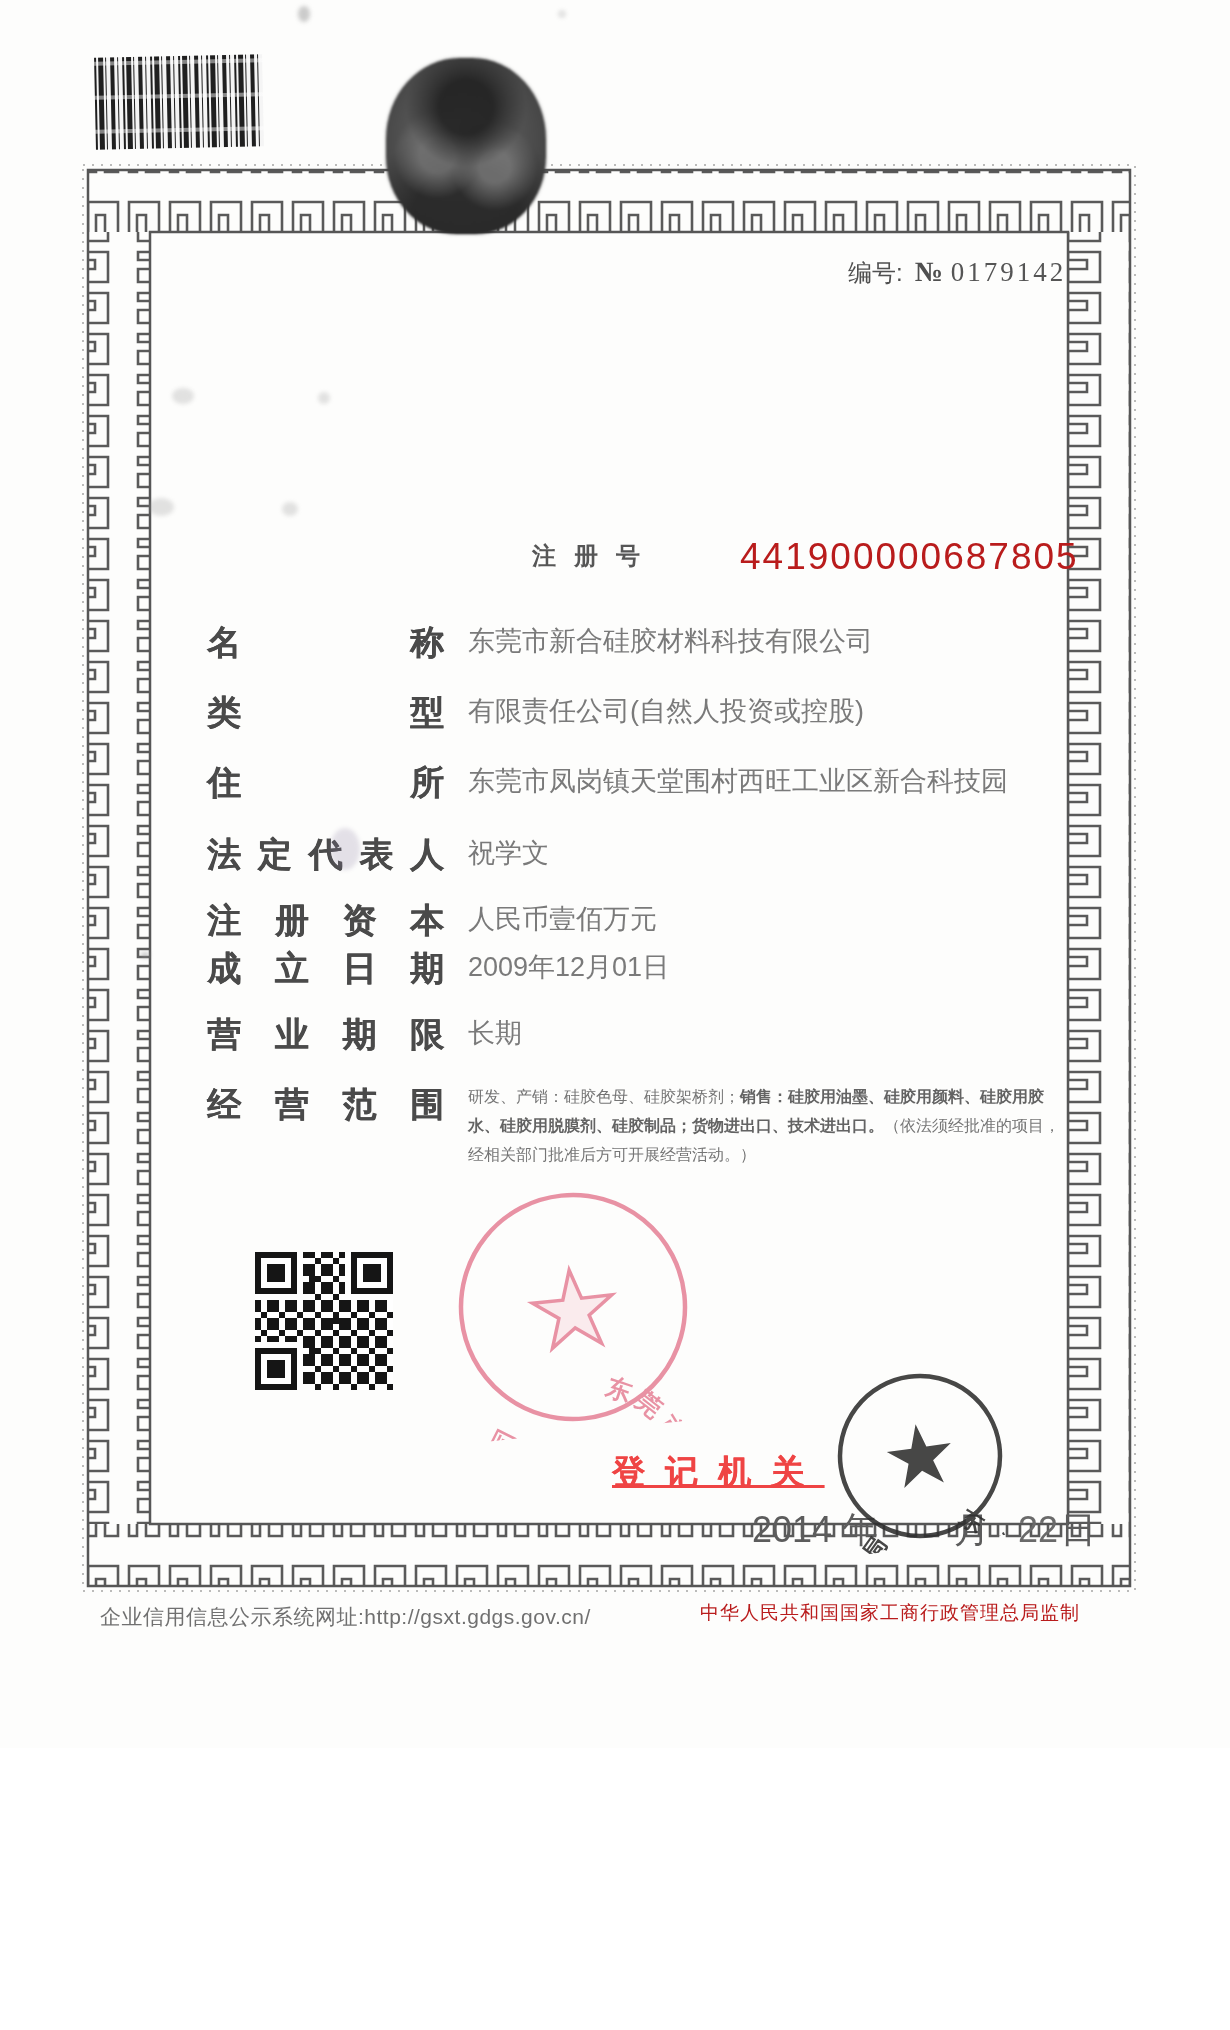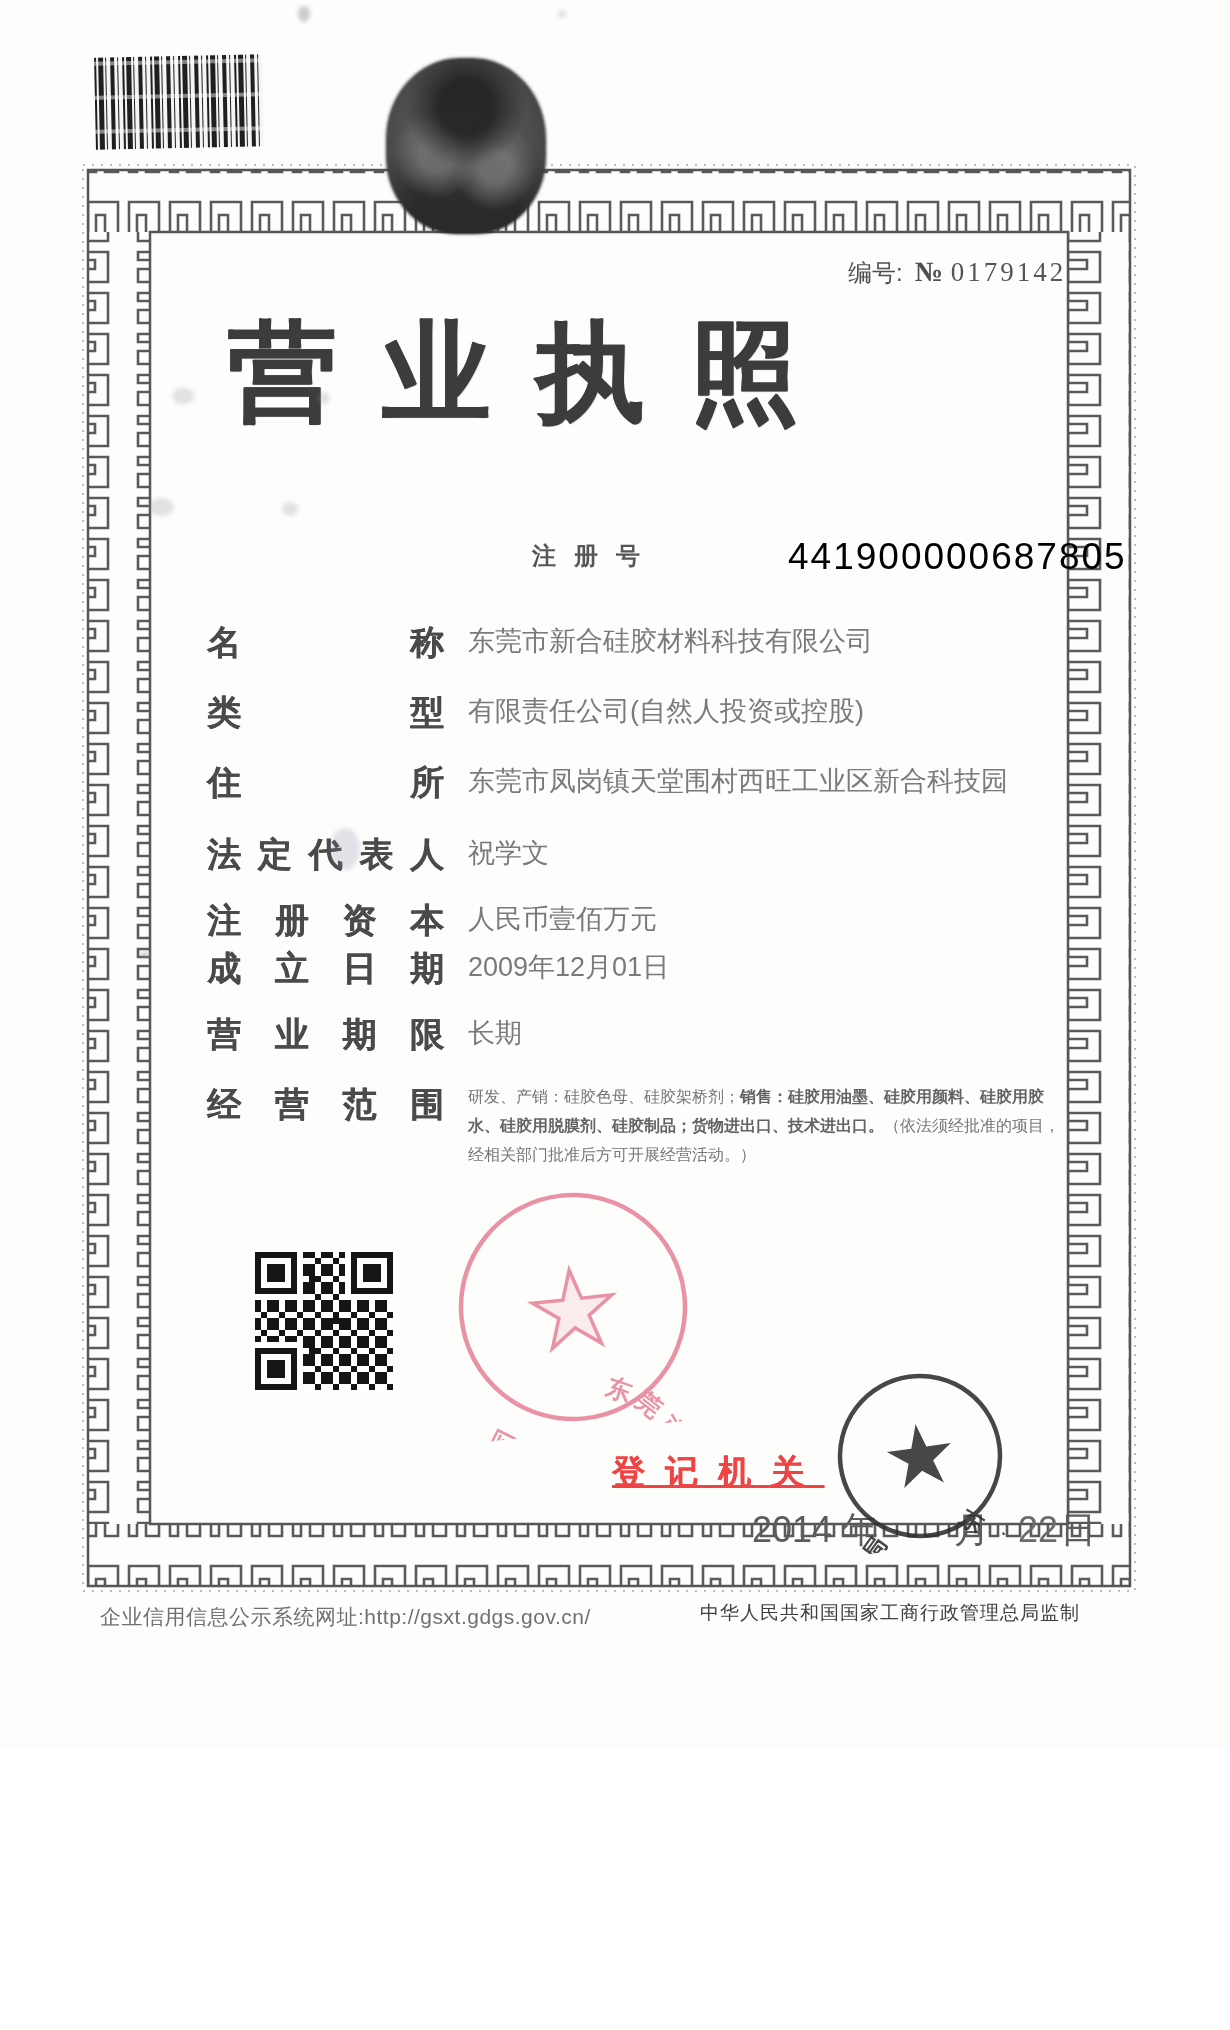--- a/index.html
+++ b/index.html
@@ -26,21 +26,21 @@
     filter:blur(1px);box-shadow:0 0 3px rgba(60,60,60,.6);}
   
   .serial{position:absolute;left:848px;top:256px;z-index:2;font-size:24px;color:#4f4f4f;}
   .serial .mark{font-family:"Liberation Serif",serif;font-weight:700;font-size:28px;margin-left:12px;}
   .serial .digits{font-family:"Liberation Serif",serif;font-size:27px;letter-spacing:3px;color:#555;margin-left:8px;}
   .title{position:absolute;left:228px;top:300px;z-index:2;font-size:108px;font-weight:900;
     letter-spacing:46px;color:#3c3c3c;white-space:nowrap;
     text-shadow:1px 0 0 currentColor,0 1px 0 currentColor,1px 1px 1px rgba(60,60,60,.6);}
   .regline{position:absolute;left:0;top:536px;width:100%;z-index:2;}
   .regline .reg-label{position:absolute;left:532px;top:4px;font-size:24px;font-weight:700;color:#565656;letter-spacing:18px;white-space:nowrap;}
-  .regline .reg-number{position:absolute;left:740px;top:0;font-size:37px;color:#000000;letter-spacing:2px;white-space:nowrap;margin-left:48px;}
+  .regline .reg-number{position:absolute;left:740px;top:0;font-size:37px;color:#b91c1c;letter-spacing:2px;white-space:nowrap;}
   
   .field-row{position:absolute;left:0;width:100%;z-index:2;}
   .field-label{position:absolute;left:207px;width:237px;display:flex;justify-content:space-between;
     font-size:34px;font-weight:700;color:#4a4a4a;text-shadow:.6px 0 0 currentColor;}
   .field-value{position:absolute;left:468px;width:600px;font-size:27px;color:#7a7a7a;line-height:33px;}
   .row-1{top:620px;} .row-2{top:690px;} .row-3{top:760px;} .row-4{top:832px;}
   .row-5{top:898px;} .row-6{top:946px;} .row-7{top:1012px;} .row-8{top:1082px;}
   .row-1 .field-value,.row-2 .field-value,.row-3 .field-value,.row-4 .field-value,
   .row-5 .field-value,.row-6 .field-value,.row-7 .field-value{top:5px;}
   .scope-value{font-size:16px;line-height:29px;color:#757575;}
@@ -51,21 +51,21 @@
   .company-seal{position:absolute;left:448px;top:1182px;z-index:4;opacity:.8;transform:rotate(-6deg);}
   .registry-seal{position:absolute;left:830px;top:1366px;z-index:4;opacity:.88;transform:rotate(-8deg);}
   
   .registrar{position:absolute;left:612px;top:1450px;z-index:2;font-size:33px;font-weight:700;
     color:#ef4444;letter-spacing:20px;white-space:nowrap;text-shadow:.6px 0 0 currentColor;text-decoration:underline;}
   .issue-date{position:absolute;left:752px;top:1506px;z-index:2;font-size:36px;color:#5c5c5c;white-space:nowrap;}
   .issue-date .u1{margin-left:10px;} .issue-date .u2{margin-left:76px;}
   .issue-date .u3{margin-left:28px;color:#6a6a6a;} .issue-date .u4{margin-left:2px;}
   
   .footer-left{position:absolute;left:100px;top:1603px;z-index:2;font-size:21px;color:#707070;letter-spacing:.5px;}
-  .footer-right{position:absolute;left:700px;top:1600px;z-index:2;font-size:19px;color:#404040;letter-spacing:1px;}
+  .footer-right{position:absolute;left:700px;top:1600px;z-index:2;font-size:19px;color:#b91c1c;letter-spacing:1px;}
   
   .art{position:absolute;z-index:2;background:#9a9a9a;opacity:.28;filter:blur(2px);border-radius:50%;}
 </style>
 </head>
 <body>
 
 <div class="page">
 
   <svg class="frame-svg" width="1230" height="2030">
     <defs>
@@ -88,21 +88,20 @@
   </svg>
 
   <div class="barcode"></div>
 
   <div class="emblem"></div>
 
   <div class="serial">
     <span>编号:</span><span class="mark">№</span><span class="digits">0179142</span>
   </div>
 
-  <div class="title">营业执照</div>
 
   <div class="regline">
     <span class="reg-label">注册号</span>
     <span class="reg-number">441900000687805</span>
   </div>
 
   <div class="field-row row-1">
     <div class="field-label">
         <span>名</span>
         <span>称</span>

